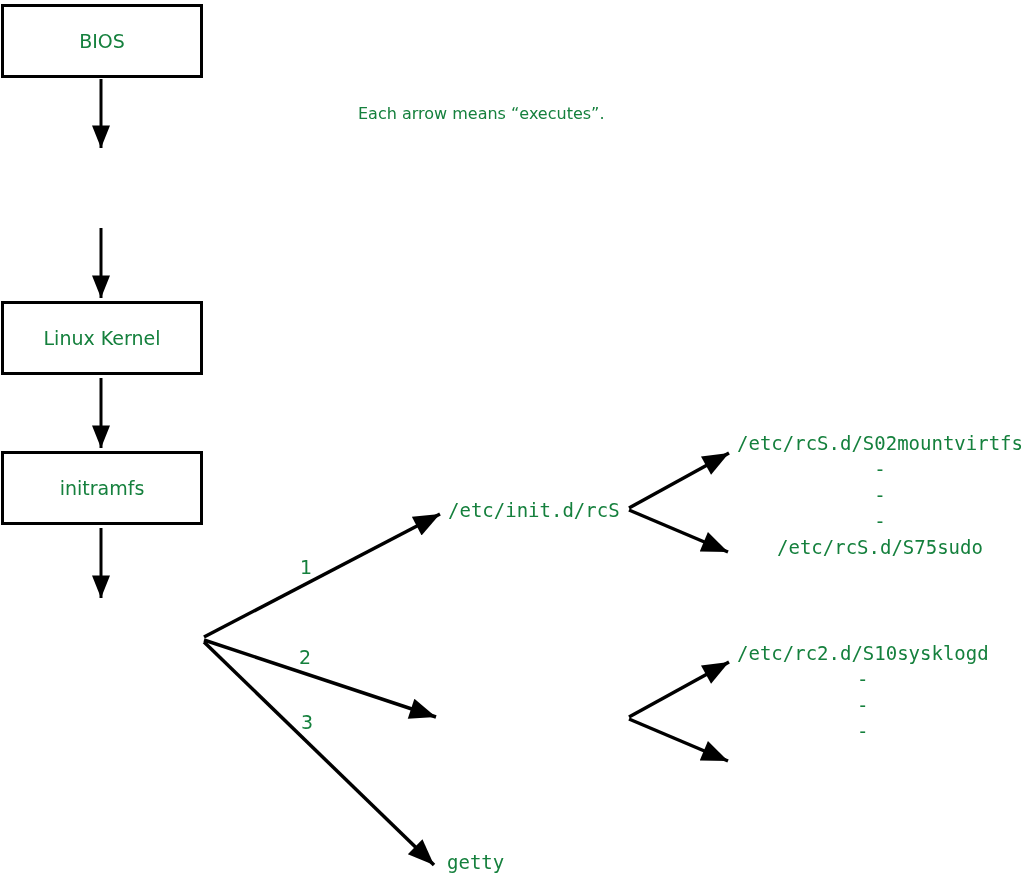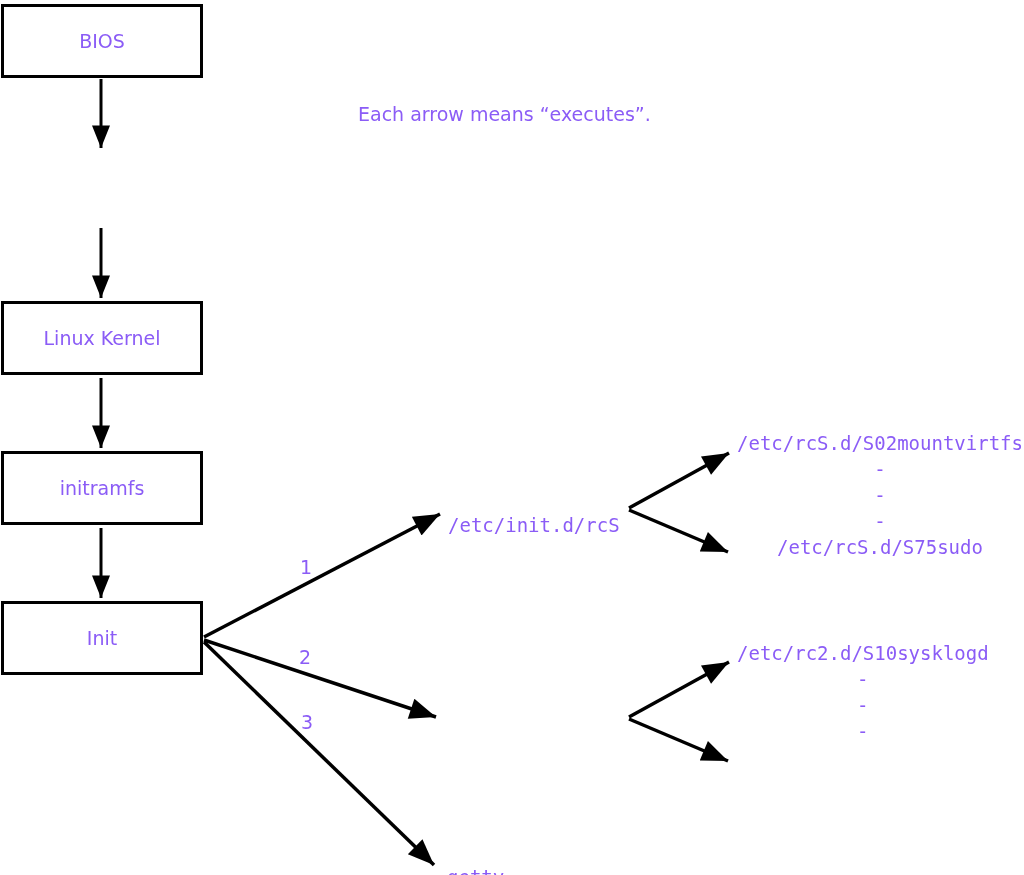--- a/index.html
+++ b/index.html
@@ -6,21 +6,21 @@
     margin: 0;
     padding: 0;
     background: #ffffff;
   }
   #canvas {
     position: relative;
     width: 1024px;
     height: 875px;
     background: #ffffff;
     font-family: "DejaVu Sans", "Liberation Sans", sans-serif;
-    color: #8b5cf6;
+    color: #15803d;
     overflow: hidden;
   }
   #arrows {
     position: absolute;
     left: 0;
     top: 0;
     width: 1024px;
     height: 875px;
   }
   .flow-box {
@@ -35,38 +35,37 @@
     align-items: center;
     justify-content: center;
     font-size: 19px;
     line-height: 1;
     white-space: nowrap;
   }
   .note {
     position: absolute;
     left: 358px;
     top: 102px;
-    font-size: 19px;
+    font-size: 16px;
     line-height: 24px;
     white-space: nowrap;
   }
   .arrow-num {
     position: absolute;
     width: 24px;
     text-align: center;
     font-size: 19px;
     line-height: 24px;
   }
   .mono-label {
     position: absolute;
     font-family: "DejaVu Sans Mono", "Liberation Mono", monospace;
     font-size: 19px;
     line-height: 22px;
     white-space: nowrap;
-    margin-top: 15px;
   }
   .mono-list {
     position: absolute;
     font-family: "DejaVu Sans Mono", "Liberation Mono", monospace;
     font-size: 19px;
     line-height: 26px;
     white-space: nowrap;
     text-align: center;
   }
   .mono-list div {
@@ -103,23 +102,20 @@
 
   <div class="flow-box" style="top:4px">
     <span>BIOS</span>
   </div>
   <div class="flow-box" style="top:451px">
     <span>initramfs</span>
   </div>
   <div class="flow-box" style="top:301px">
     <span>Linux Kernel</span>
   </div>
-  <div class="flow-box" style="top:601px">
-    <span>Init</span>
-  </div>
 
   <div class="note">Each arrow means “executes”.</div>
 
   <div class="arrow-num" style="left:294px;top:555px">1</div>
   <div class="arrow-num" style="left:293px;top:645px">2</div>
   <div class="arrow-num" style="left:295px;top:710px">3</div>
 
   <div class="mono-label" style="left:448px;top:499px">/etc/init.d/rcS</div>
   <div class="mono-label" style="left:447px;top:851px">getty</div>
 

